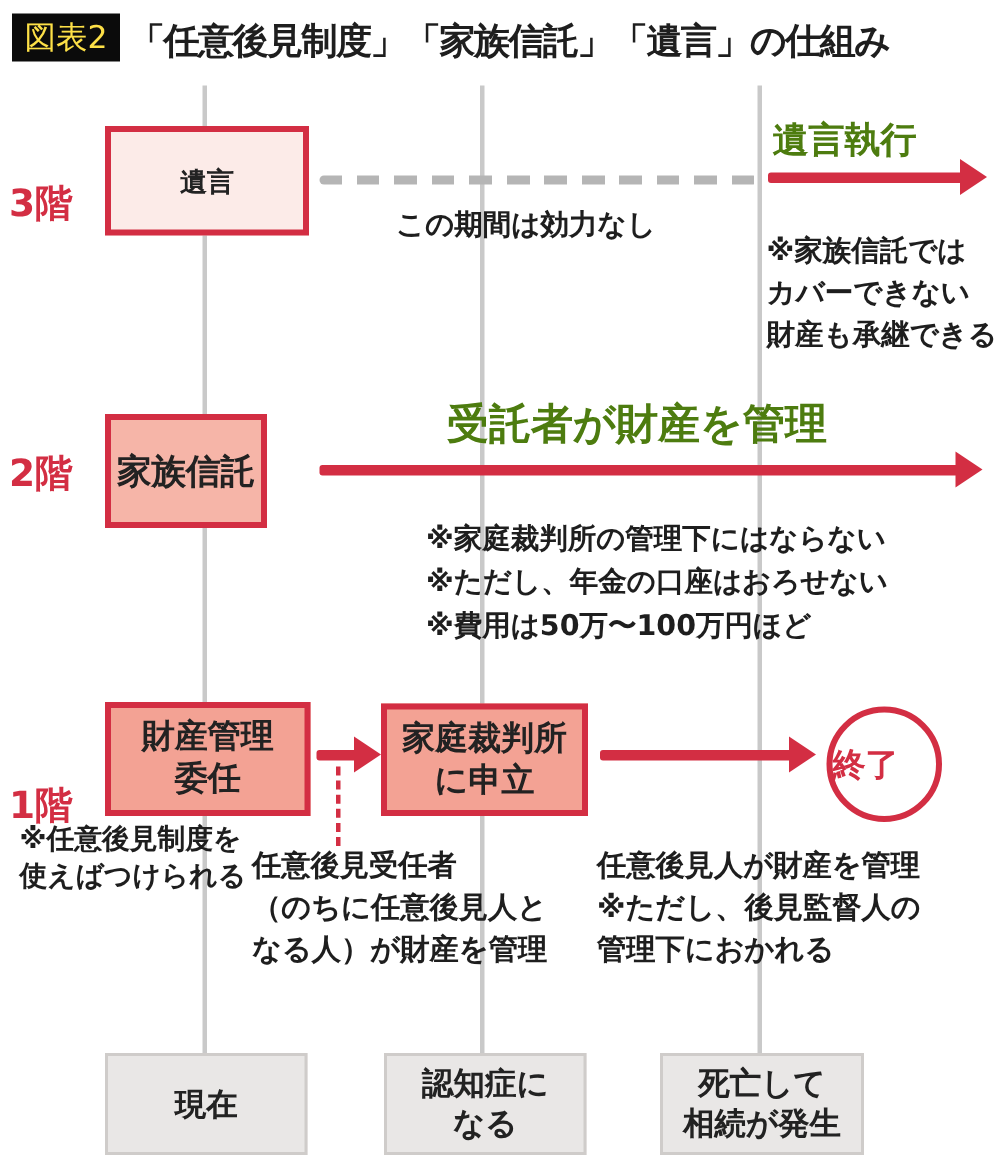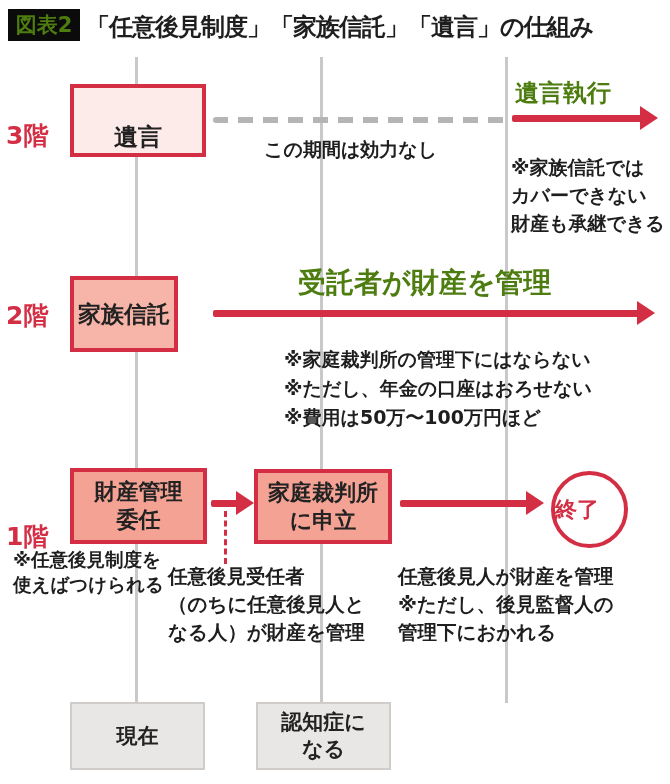--- a/index.html
+++ b/index.html
@@ -12,22 +12,22 @@
     --gray-box:#e9e7e6;
     --gray-box-border:#cfccca;
     --ink:#1e1e1e;
   }
   *{margin:0;padding:0;box-sizing:border-box;}
   html,body{background:#fff;}
   body{font-family:"DejaVu Sans","Liberation Sans",sans-serif;color:var(--ink);}
   .stage{position:relative;width:670px;height:784px;background:#fff;overflow:hidden;}
 
   
-  .title-badge{position:absolute;left:8px;top:9px;width:72px;height:32px;background:#0b0b0b;color:#4d7c0f;
-    font-size:21px;font-weight:700;display:flex;align-items:center;justify-content:center;letter-spacing:0px;}
+  .title-badge{position:absolute;left:8px;top:9px;width:72px;height:32px;background:#0b0b0b;color:#fde047;
+    font-size:21px;font-weight:400;display:flex;align-items:center;justify-content:center;letter-spacing:0px;}
   .title-text{position:absolute;left:86px;top:11px;font-size:24px;font-weight:700;letter-spacing:-1px;white-space:nowrap;}
 
   
   .vline{position:absolute;top:57px;width:3px;height:646px;background:var(--gray-line);}
   .vline.l1{left:135px;}  .vline.l2{left:320px;}  .vline.l3{left:505px;}
 
   
   .floor-label{position:absolute;left:6px;color:var(--red);font-size:25px;font-weight:700;white-space:nowrap;}
 
   
@@ -66,21 +66,21 @@
 <div class="stage">
 
   <div class="title-badge">図表2</div>
   <div class="title-text">「任意後見制度」「家族信託」「遺言」の仕組み</div>
 
   <div class="vline l1"></div>
   <div class="vline l2"></div>
   <div class="vline l3"></div>
 
   <div class="floor-label" style="top:104px;margin-top:15px;">3階</div>
-  <div class="pbox" style="left:70px;top:84px;width:136px;height:73px;background:var(--pink-light);font-size:24px;justify-content:flex-end;">
+  <div class="pbox" style="left:70px;top:84px;width:136px;height:73px;background:var(--pink-light);font-size:18px;">
     <span class="ln">遺言</span>
   </div>
   <div class="dash-h" style="left:213px;top:117px;width:292px;"></div>
   <div class="caption" style="left:264px;top:137px;">この期間は効力なし</div>
   <div class="hbold" style="left:515px;top:77px;font-size:24px;">遺言執行</div>
   <div class="aline" style="left:512px;top:115px;width:130px;"></div>
   <div class="ahead" style="left:640px;top:106px;"></div>
   <div class="note" style="left:511px;top:153px;">
     <div>※家族信託では</div>
     <div>カバーできない</div>
@@ -133,14 +133,18 @@
     <div>管理下におかれる</div>
   </div>
 
   <div class="tl-box" style="left:70px;width:135px;">
     <span>現在</span>
   </div>
   <div class="tl-box" style="left:256px;width:135px;">
     <span>認知症に</span>
     <span>なる</span>
   </div>
+  <div class="tl-box" style="left:440px;width:136px;">
+    <span>死亡して</span>
+    <span>相続が発生</span>
+  </div>
 
 </div>
 
 </body></html>

